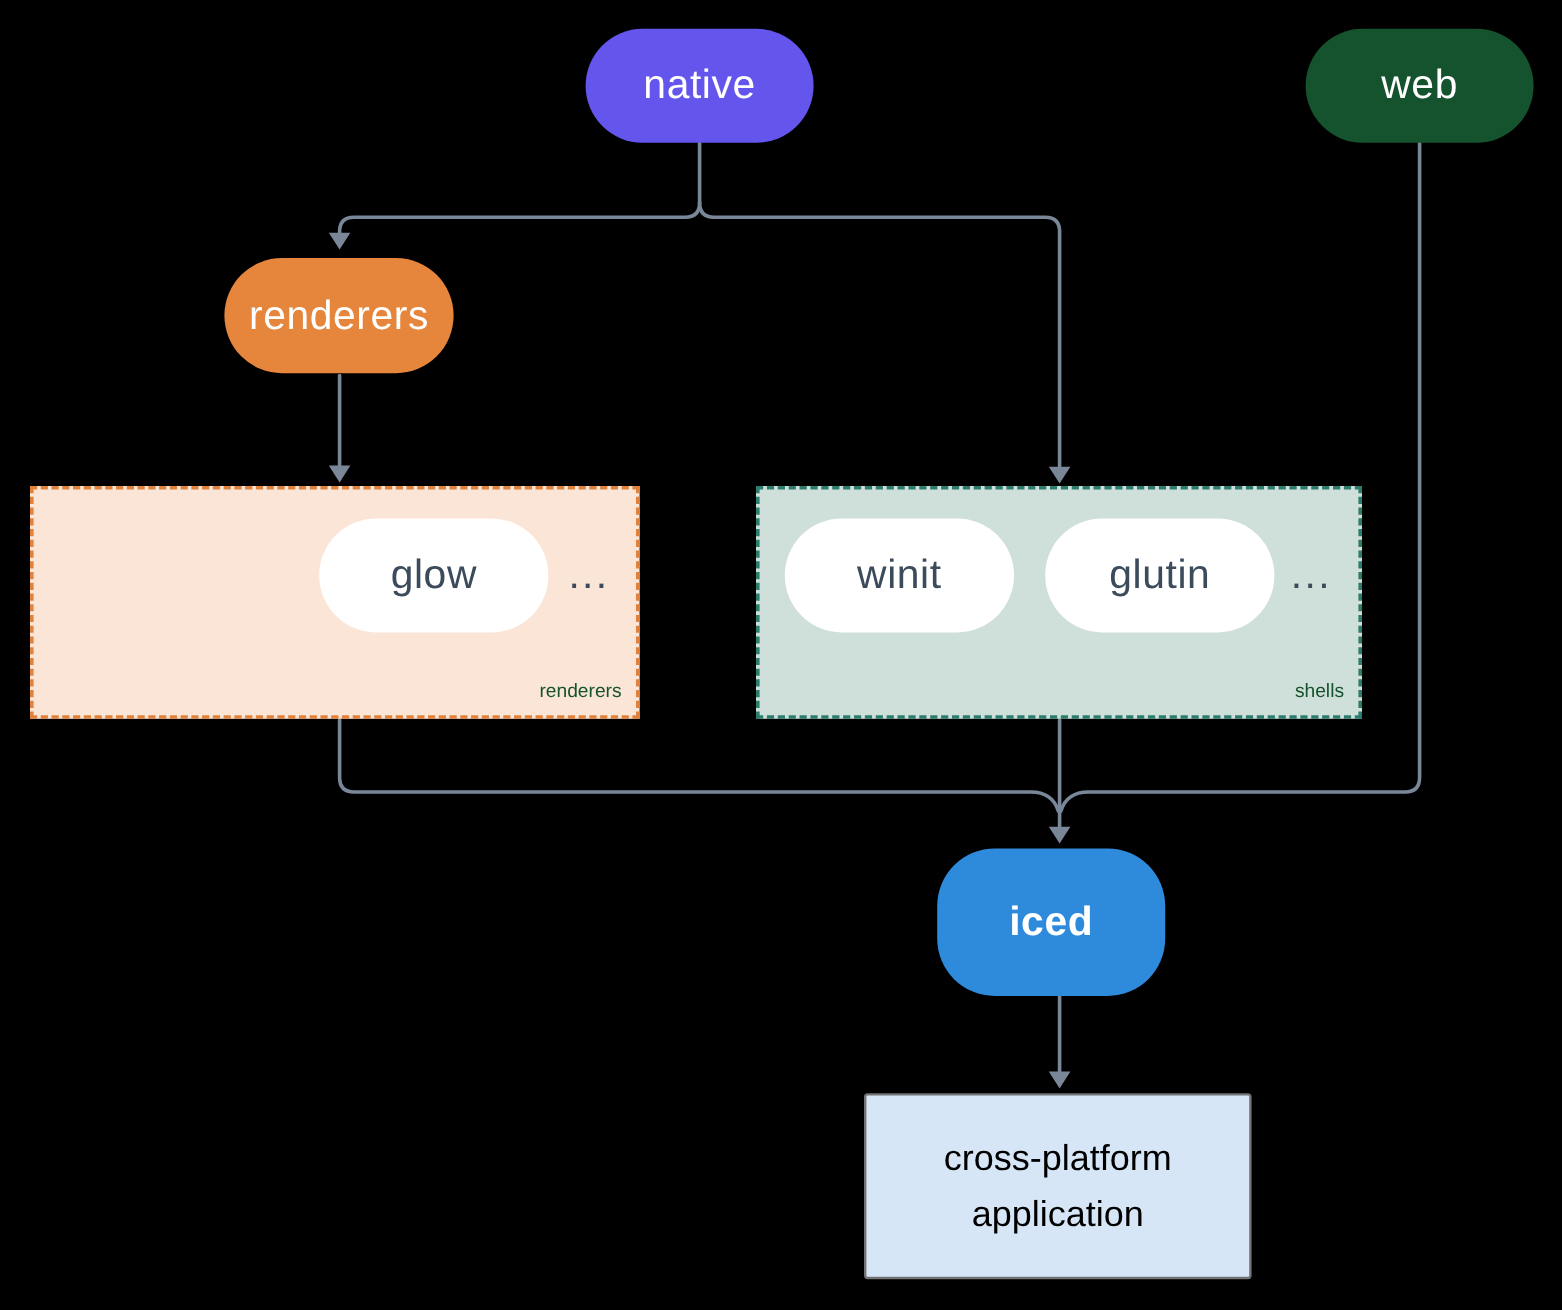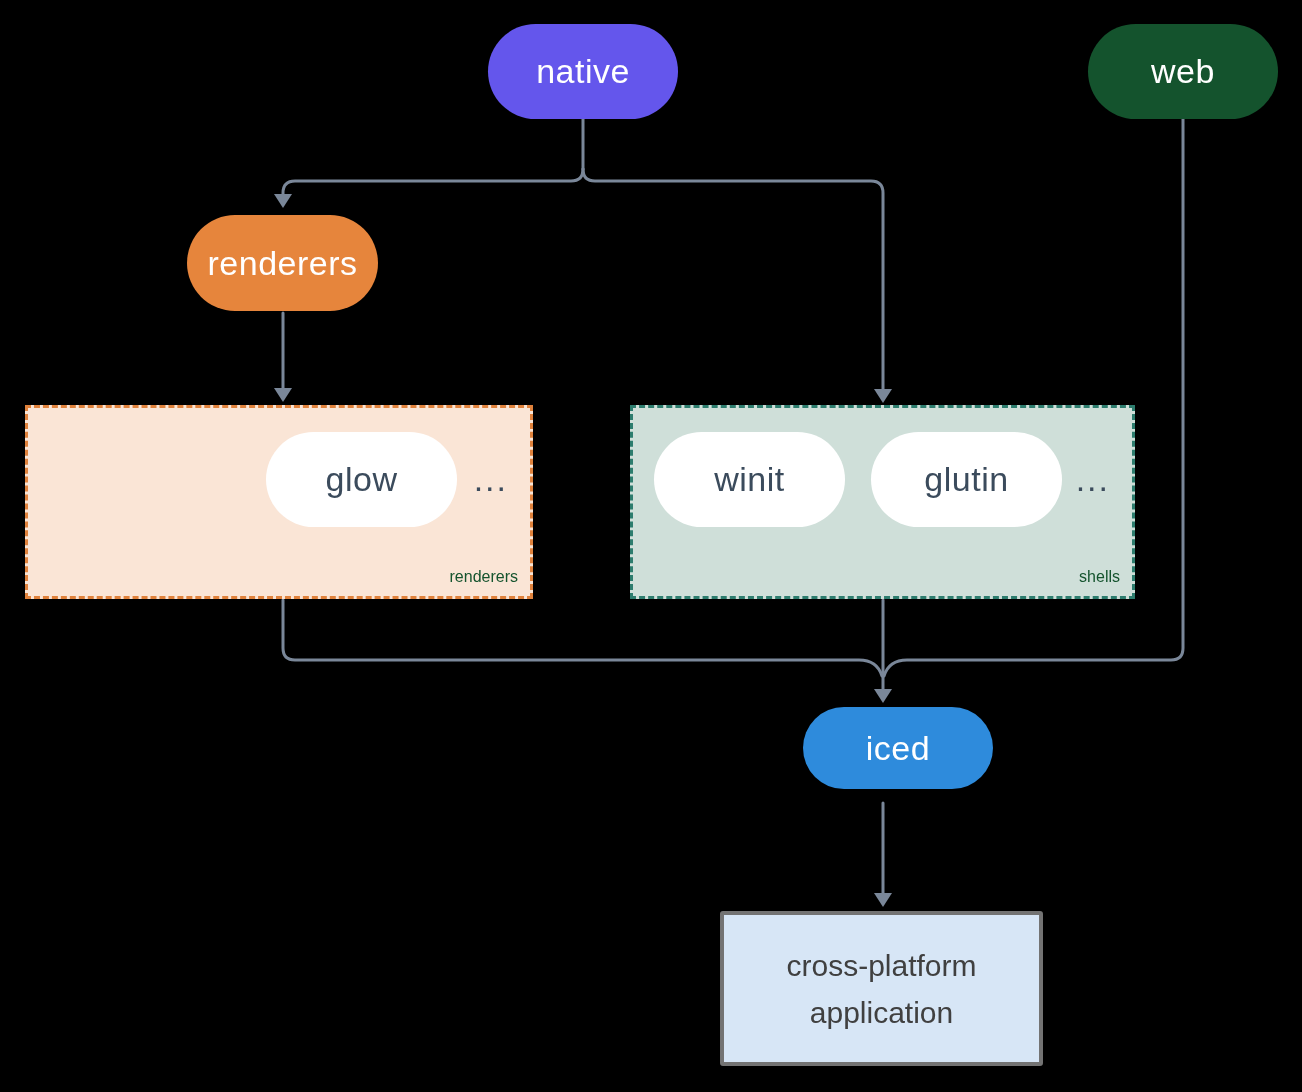--- a/index.html
+++ b/index.html
@@ -38,21 +38,21 @@
     justify-content: center;
     border-radius: 48px;
     font-size: 34px;
     letter-spacing: 0.5px;
   }
   .pill.colored { color: #FFFFFF; }
   .pill.white   { background: #FFFFFF; color: #3B4B5C; }
   .pill-native   { left: 488px;  top: 24px;  width: 190px; height: 95px; background: #6456EC; }
   .pill-web      { left: 1088px; top: 24px;  width: 190px; height: 95px; background: #6456EC; }
   .pill-graphics { left: 187px;  top: 215px; width: 191px; height: 96px; background: #E6853C; }
-  .pill-iced     { left: 803px;  top: 707px; width: 190px; height: 82px; background: #2E8BDC; }
+  .pill-iced     { left: 781px;  top: 707px; width: 190px; height: 123px; background: #2E8BDC; font-weight: bold; }
   .group {
     position: absolute;
     top: 405px;
     width: 508px;
     height: 194px;
     box-sizing: border-box;
   }
   .group-renderers {
     left: 25px;
     background: #FAE5D6;
@@ -86,27 +86,27 @@
     font-size: 16px;
   }
   .app-box {
     position: absolute;
     left: 720px;
     top: 911px;
     width: 323px;
     height: 155px;
     box-sizing: border-box;
     background: #D7E6F6;
-    border: 4px solid #737373;
+    border: 2px solid #737373;
     border-radius: 3px;
     display: flex;
     align-items: center;
     justify-content: center;
     text-align: center;
-    color: #404040;
+    color: #000000;
     font-size: 30px;
     line-height: 47px;
     padding: 0 30px;
   }
 </style>
 </head>
 <body>
 
 <div id="canvas">
 

